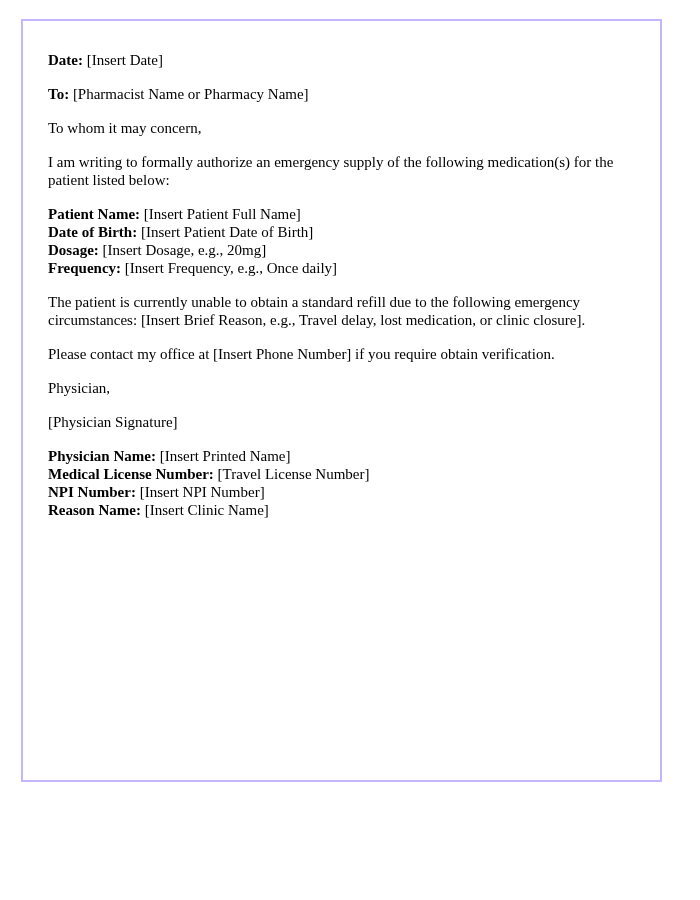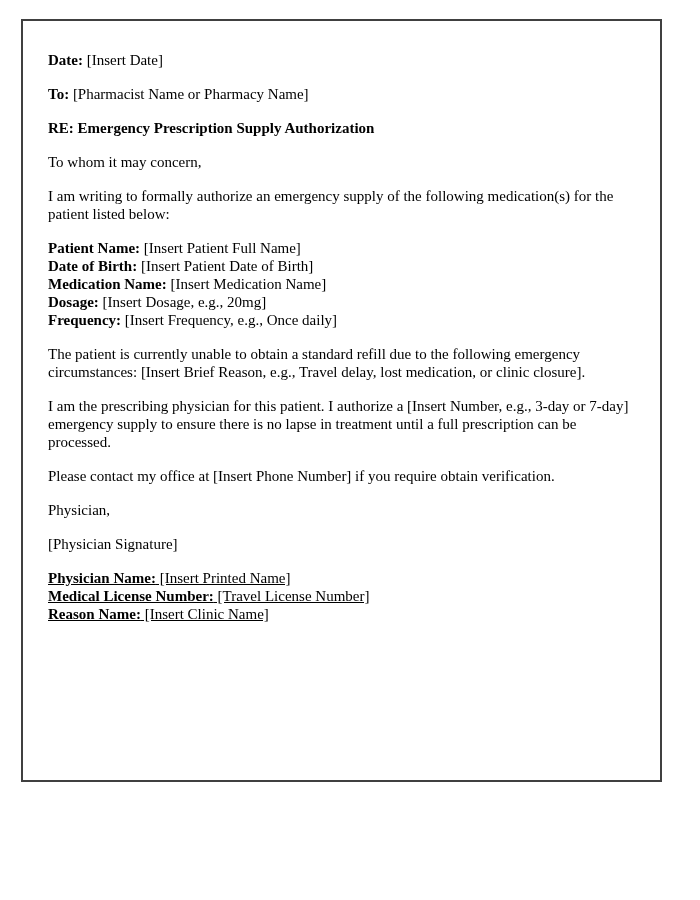--- a/index.html
+++ b/index.html
@@ -17,33 +17,32 @@
     background: #ffffff;
   }
   .letter-page {
     position: absolute;
     left: 21px;
     top: 19px;
     width: 641px;
     height: 763px;
     box-sizing: border-box;
     background: #ffffff;
-    border: 2px solid #404040;
+    border: 2px solid #c4b5fd;
     padding: 30px 20px 20px 25px;
     font-family: "Liberation Serif", "DejaVu Serif", serif;
     font-size: 15px;
     line-height: 18px;
     color: #000000;
   }
   .block {
     margin: 0 0 16px 0;
   }
   .block:last-child {
     margin-bottom: 4px;
-    text-decoration: underline;
   }
   .line {
     min-height: 18px;
   }
   .lbl {
     font-weight: bold;
   }
 </style>
 </head>
 <body>
@@ -51,50 +50,44 @@
 <div class="canvas">
   <div class="letter-page">
     <div id="letter-body">
         <div class="block">
           <div class="line"><span class="lbl">Date:</span><span class="txt"> [Insert Date]</span></div>
         </div>
         <div class="block">
           <div class="line"><span class="lbl">To:</span><span class="txt"> [Pharmacist Name or Pharmacy Name]</span></div>
         </div>
         <div class="block">
-          <div class="line"><span class="lbl">RE: Emergency Prescription Supply Authorization</span></div>
-        </div>
-        <div class="block">
           <div class="line"><span class="txt">To whom it may concern,</span></div>
         </div>
         <div class="block">
           <div class="line"><span class="txt">I am writing to formally authorize an emergency supply of the following medication(s) for the patient listed below:</span></div>
         </div>
         <div class="block">
           <div class="line"><span class="lbl">Patient Name:</span><span class="txt"> [Insert Patient Full Name]</span></div>
           <div class="line"><span class="lbl">Date of Birth:</span><span class="txt"> [Insert Patient Date of Birth]</span></div>
-          <div class="line"><span class="lbl">Medication Name:</span><span class="txt"> [Insert Medication Name]</span></div>
           <div class="line"><span class="lbl">Dosage:</span><span class="txt"> [Insert Dosage, e.g., 20mg]</span></div>
           <div class="line"><span class="lbl">Frequency:</span><span class="txt"> [Insert Frequency, e.g., Once daily]</span></div>
         </div>
         <div class="block">
           <div class="line"><span class="txt">The patient is currently unable to obtain a standard refill due to the following emergency circumstances: [Insert Brief Reason, e.g., Travel delay, lost medication, or clinic closure].</span></div>
-        </div>
-        <div class="block">
-          <div class="line"><span class="txt">I am the prescribing physician for this patient. I authorize a [Insert Number, e.g., 3-day or 7-day] emergency supply to ensure there is no lapse in treatment until a full prescription can be processed.</span></div>
         </div>
         <div class="block">
           <div class="line"><span class="txt">Please contact my office at [Insert Phone Number] if you require obtain verification.</span></div>
         </div>
         <div class="block">
           <div class="line"><span class="txt">Physician,</span></div>
         </div>
         <div class="block">
           <div class="line"><span class="txt">[Physician Signature]</span></div>
         </div>
         <div class="block">
           <div class="line"><span class="lbl">Physician Name:</span><span class="txt"> [Insert Printed Name]</span></div>
           <div class="line"><span class="lbl">Medical License Number:</span><span class="txt"> [Travel License Number]</span></div>
+          <div class="line"><span class="lbl">NPI Number:</span><span class="txt"> [Insert NPI Number]</span></div>
           <div class="line"><span class="lbl">Reason Name:</span><span class="txt"> [Insert Clinic Name]</span></div>
         </div>
       </div>
   </div>
 </div>
 
 </body></html>

